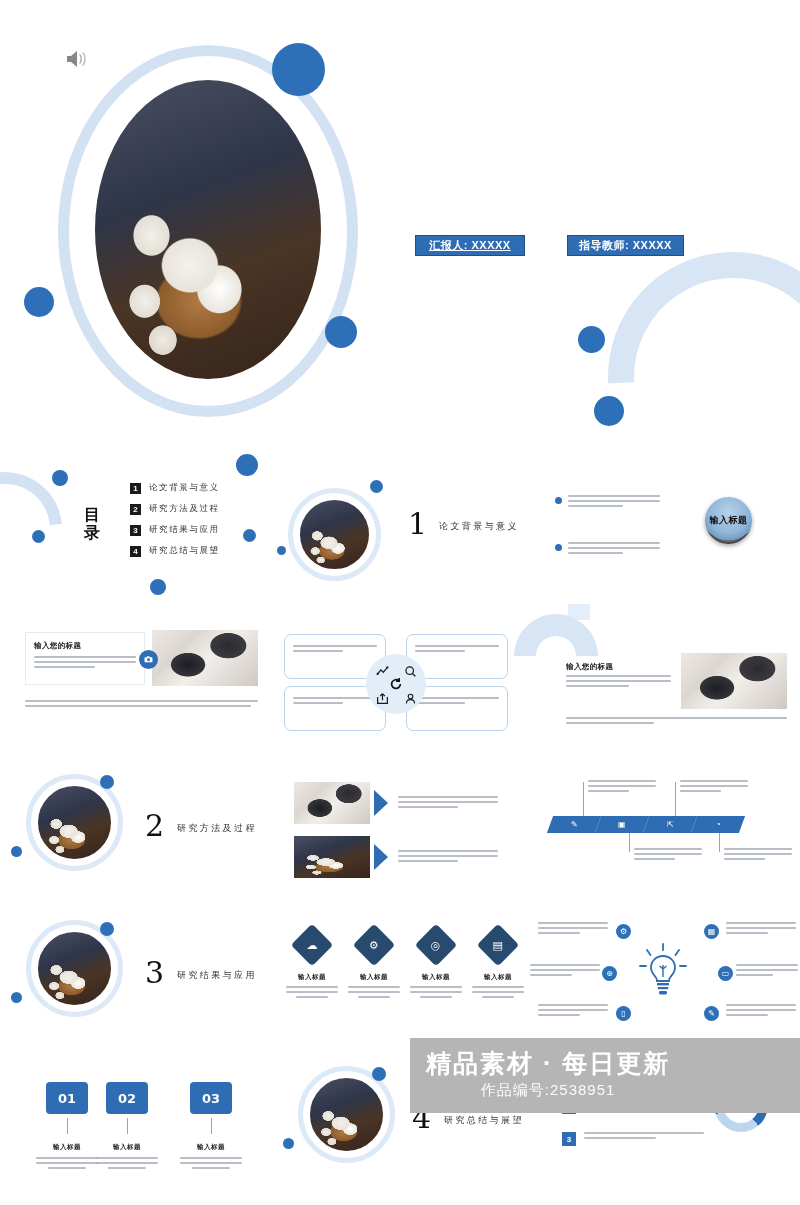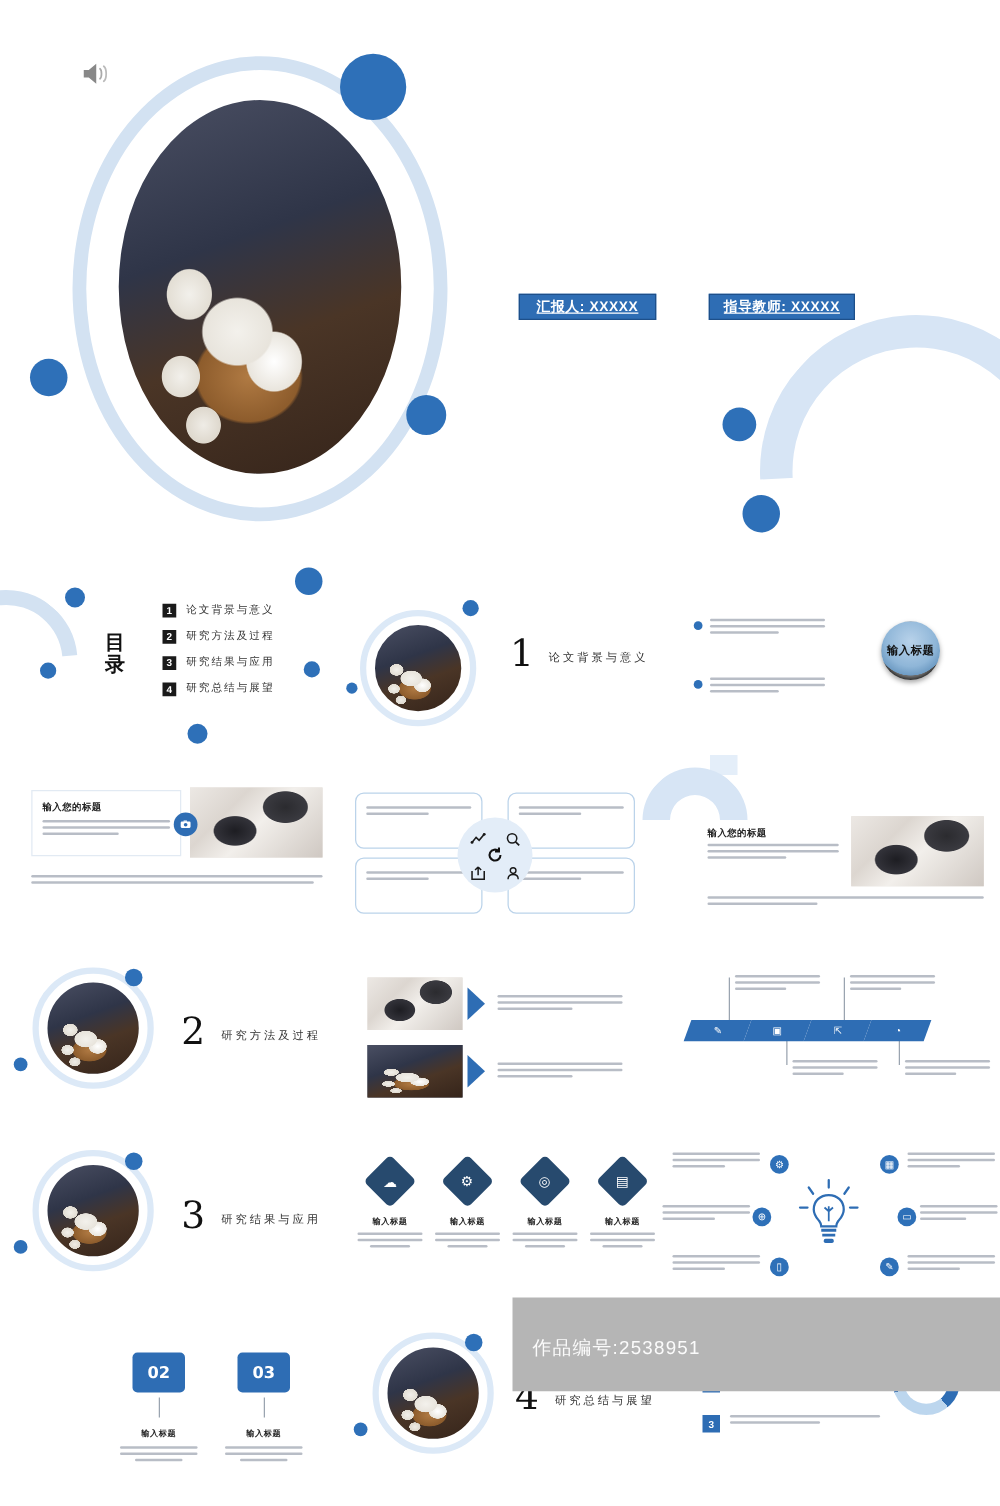--- a/index.html
+++ b/index.html
@@ -46,21 +46,21 @@
     font-size:64px; font-weight:700; color:#111; letter-spacing:4px;
     font-family:"DejaVu Sans","Liberation Sans",sans-serif; line-height:1;
   }
   .badge {
     position:absolute; top:235px; height:21px; padding:0 10px;
     background:#2E6DB4; border:1px solid #1d4f8a; color:#fff;
     font-size:11px; font-weight:700; display:flex; align-items:center; justify-content:center;
     letter-spacing:.5px;
   }
   .badge-a { left:415px; width:110px;text-decoration:underline; }
-  .badge-b { left:567px; width:117px;text-decoration:underline; }
+  .badge-b { left:567px; width:117px; }
   .hero-arc {
     position:absolute; right:-58px; bottom:-40px; width:250px; height:250px;
     border-radius:50%; border:26px solid #D7E5F5; border-right-color:transparent; border-bottom-color:transparent;
     transform:rotate(42deg);
   }
   .tline { height:2px; margin-bottom:3px; background:#a6adb8; border-radius:1px; opacity:.8; }
   .tline.s { width:60%; }
 
   
   .slide { position:absolute; background:#fff; }
@@ -522,20 +522,34 @@
         <div class="tline s"></div>
       </div>
     <div style="position:absolute;left:198px;top:104px;width:70px;">
         <div class="tline"></div>
         <div class="tline"></div>
         <div class="tline s"></div>
       </div>
   </div>
 
   <div class="slide" style="left:0;top:1050px;width:272px;height:155px;">
+    <div style="position:absolute;left:36px;top:32px;width:62px;text-align:center;">
+      <div style="display:flex;justify-content:center;">
+        <div class="ncard">
+            <span>01</span>
+          </div>
+      </div>
+      <div style="width:1px;height:16px;background:#9aa4b0;margin:4px auto 0;"></div>
+      <div style="font-size:6.5px;font-weight:700;color:#222;margin-top:9px;letter-spacing:.5px;">输入标题</div>
+      <div style="margin-top:5px;">
+          <div class="tline"></div>
+          <div class="tline"></div>
+          <div class="tline s" style="margin:0 auto;"></div>
+        </div>
+    </div>
     <div style="position:absolute;left:96px;top:32px;width:62px;text-align:center;">
       <div style="display:flex;justify-content:center;">
         <div class="ncard">
             <span>02</span>
           </div>
       </div>
       <div style="width:1px;height:16px;background:#9aa4b0;margin:4px auto 0;"></div>
       <div style="font-size:6.5px;font-weight:700;color:#222;margin-top:9px;letter-spacing:.5px;">输入标题</div>
       <div style="margin-top:5px;">
           <div class="tline"></div>
@@ -596,17 +610,18 @@
           <div class="tline s"></div>
         </div>
     </div>
     <div class="donut" style="left:186px;top:28px;">
       <div class="hole">39%</div>
     </div>
   </div>
 
   <div class="wm">
     <div class="wm-right">
+      <div class="wm-t1">精品素材 · 每日更新</div>
       <div class="wm-t2">作品编号:2538951</div>
     </div>
   </div>
 
 </div>
 
 </body></html>

